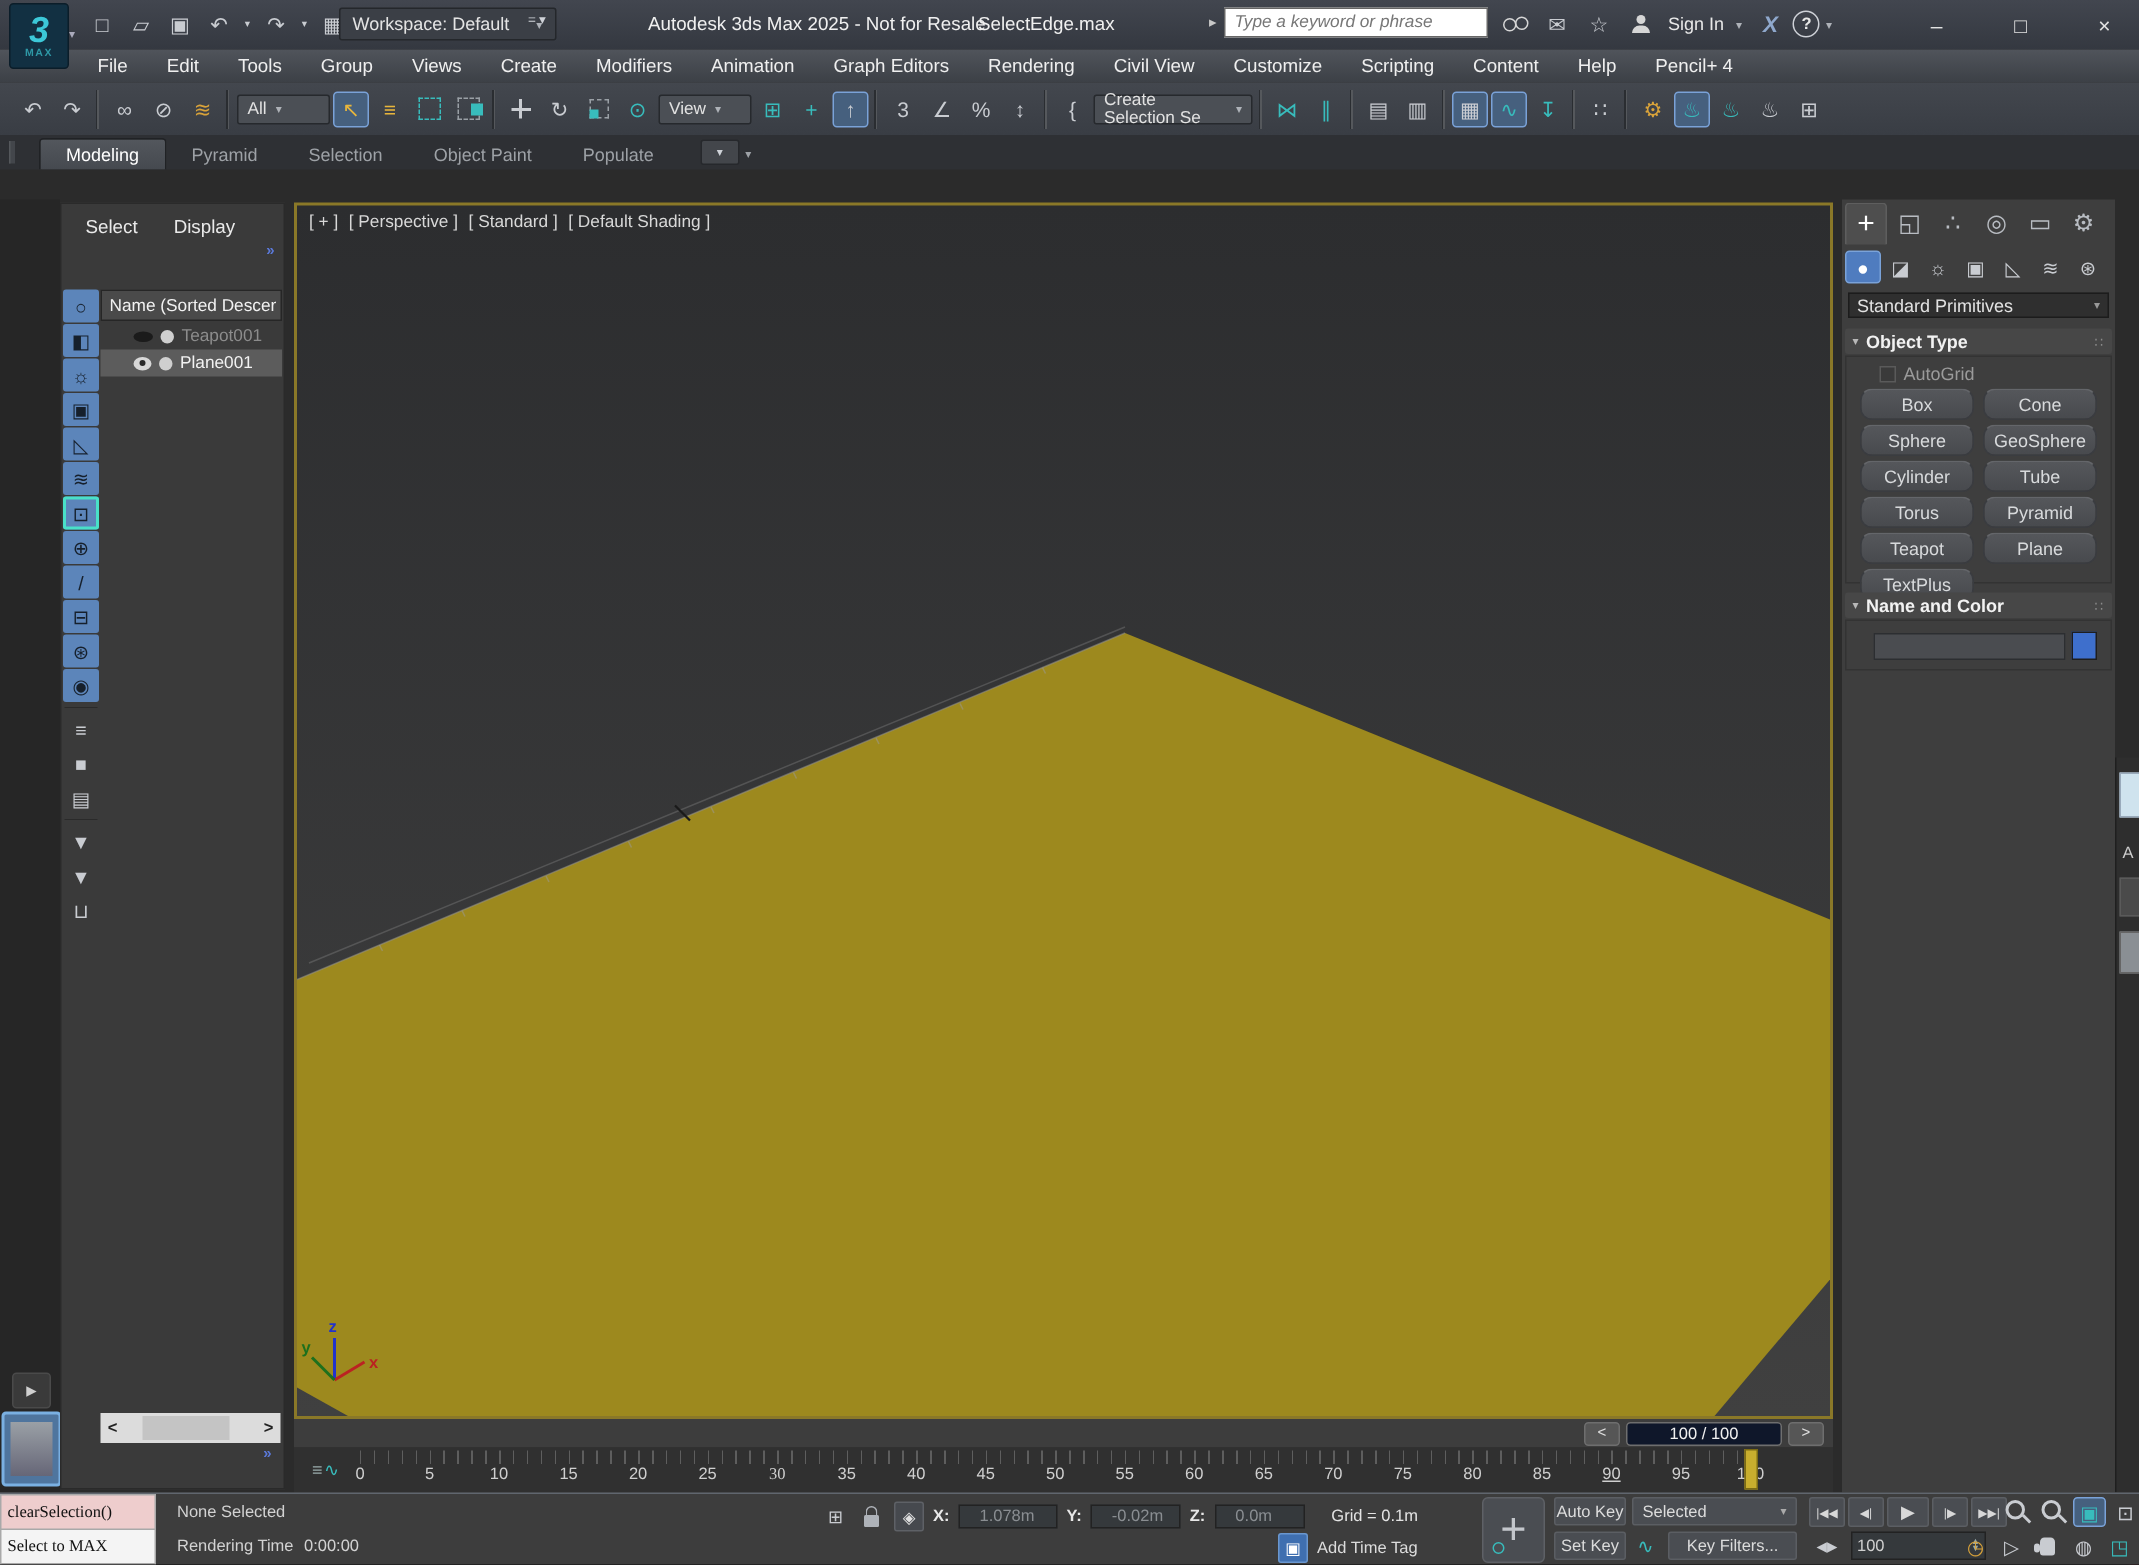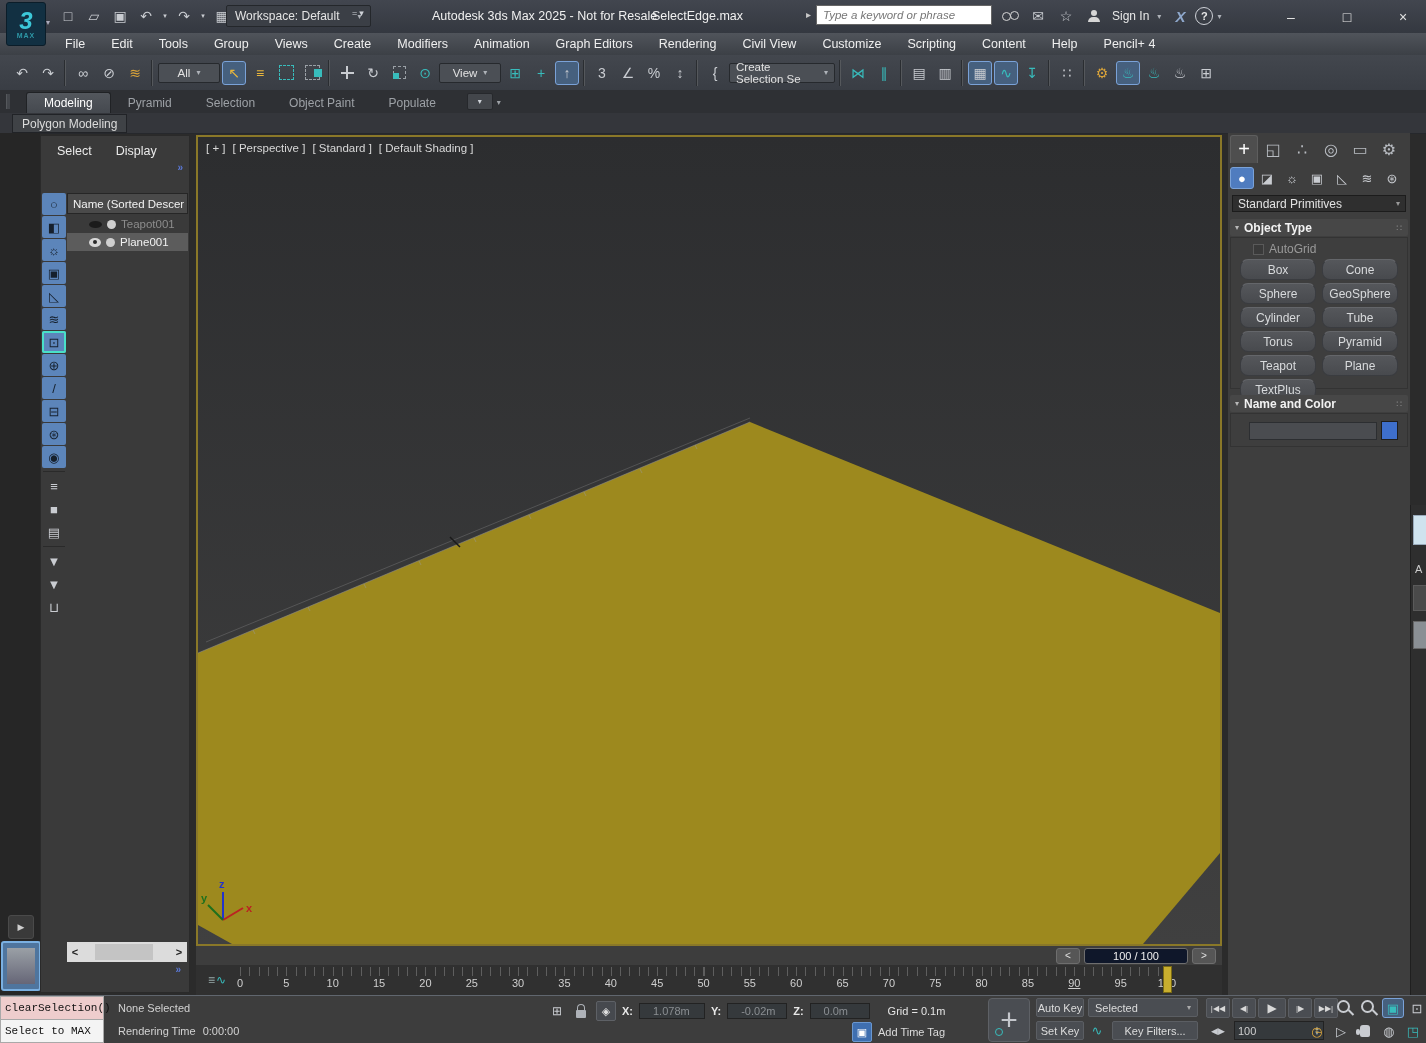--- a/index.html
+++ b/index.html
@@ -42,21 +42,21 @@
            background:linear-gradient(#43474e,#393d44);display:flex;align-items:center;padding-left:10px;box-sizing:border-box;gap:2px}
   .ic{width:24px;height:24px;display:inline-flex;align-items:center;justify-content:center;
       font-size:14px;color:#c9ccd1;border-radius:3px;flex:none;box-sizing:border-box}
   .ic.mini{width:10px;font-size:7px}
   .ic.big{width:28px;font-size:13px}
   .ic.active{background:#46607e;border:1px solid #7aa2d8}
   .cursor{color:#e8b63c}.gold{color:#d9a33a}.teal2{color:#38bcbc}.dim{color:#7c7c7c}
   .tb-sep{width:7px;height:26px;flex:none;background:
           linear-gradient(90deg,transparent 2px,#2a2d31 2px,#2a2d31 3px,#55585c 3px,#55585c 4px,transparent 4px)}
   .tb-dd{height:20px;background:#4b4f55;border:1px solid #26292d;border-radius:2px;
-         display:inline-flex;align-items:center;justify-content:center;padding:0 6px;
+         display:inline-flex;align-items:center;justify-content:flex-start;padding:0 6px;
          font-size:11.5px;color:#e2e2e2;flex:none;box-sizing:border-box}
   .tb-dd b{font-weight:normal;font-size:8px;color:#aeb2b8;margin-left:6px}
   
   .sh-dash{width:13px;height:13px;border:1.5px dashed #38bcbc;display:block}
   .sh-dashfill{width:13px;height:13px;border:1.5px dashed #9aa0a6;position:relative;display:block}
   .sh-dashfill::after{content:"";position:absolute;right:-3px;top:3px;width:8px;height:8px;background:#38bcbc}
   .sh-plus{width:13px;height:13px;position:relative;display:block}
   .sh-plus::before{content:"";position:absolute;left:0;top:5.5px;width:13px;height:2px;background:#c9ccd1}
   .sh-plus::after{content:"";position:absolute;top:0;left:5.5px;height:13px;width:2px;background:#c9ccd1}
   .sh-scale{width:11px;height:11px;border:1.5px dashed #9aa0a6;position:relative;display:block}
@@ -159,21 +159,21 @@
   .ncswatch{width:17px;height:19px;border:1px solid #1e1e1e;box-sizing:border-box}
   
   .edge{position:absolute;left:1410px;top:505px;width:16px;height:490px;background:#2e2e2e;border-left:1px solid #1f1f1f}
   .edge .wbox{position:absolute;left:2px;top:10px;width:13px;height:28px;background:#cfe3ee;border:1px solid #9ab}
   .edge .a{position:absolute;left:4px;top:58px;font-size:11px;color:#ccc}
   .edge .btn{position:absolute;left:2px;top:80px;width:13px;height:24px;background:#4a4a4a;border:1px solid #5a5a5a}
   .edge .flop{position:absolute;left:2px;top:116px;width:13px;height:26px;background:#8a8f94;border:1px solid #666}
   .maroon{position:absolute;left:1419px;top:997px;width:7px;height:46px;background:#7c2531}
   
   .statusbar{position:absolute;left:0;top:995px;width:1426px;height:48px;background:#3d3d3d;border-top:1px solid #60666e;box-sizing:border-box;font-size:11px}
-  .listener{position:absolute;left:0;top:0;width:104px;height:47px;font-family:Liberation Mono, monospace;font-size:11px;color:#111}
+  .listener{position:absolute;left:0;top:0;width:104px;height:47px;font-family:Liberation Serif, serif;font-size:11px;color:#111}
   .lrow1{position:absolute;left:0;top:0;width:104px;height:24px;background:#eecdcd;border:1px solid #a9a9a9;box-sizing:border-box;display:flex;align-items:center;padding-left:4px}
   .lrow2{position:absolute;left:0;top:24px;width:104px;height:23px;background:#f4f4f4;border:1px solid #a9a9a9;border-top:none;box-sizing:border-box;display:flex;align-items:center;padding-left:4px}
   .st-sel{position:absolute;left:118px;top:6px;color:#d2d2d2}
   .st-rt{position:absolute;left:118px;top:29px;color:#d2d2d2;display:flex;gap:7px}
   .coords{position:absolute;left:548px;top:3px;display:flex;align-items:center;gap:6px}
   .coords .lbl{font-weight:bold;color:#e8e8e8}
   .cfield{height:16px;background:#35393c;border:1px solid #222;box-sizing:border-box;display:flex;align-items:center;padding:0 13px;color:#8a8e92}
   .absbtn{width:18px;height:18px;background:#46494e;border:1px solid #5e6166;border-radius:2px;display:flex;align-items:center;justify-content:center;color:#e0e0e0;font-size:11px}
   .gridlbl{margin-left:12px;color:#e4e4e4}
   .timetag{position:absolute;left:852px;top:26px;display:flex;align-items:center;gap:6px;color:#dcdcdc}
@@ -335,23 +335,20 @@
   <div class="ribtabs" id="ribtabs">
     <span class="rib-handle"></span>
   <span class="ribtab active">Modeling</span>
       <span class="ribtab">Pyramid</span>
       <span class="ribtab">Selection</span>
       <span class="ribtab">Object Paint</span>
       <span class="ribtab">Populate</span>
       <span class="rib-min">▾</span>
       <span class="rib-min2">▾</span>
     </div>
-  <div class="ribpanel">
-    <div class="polybtn">Polygon Modeling</div>
-  </div>
 
   <div class="leftstrip">
     <div class="ls-arrow">▶</div>
     <div class="vp-tab">
         <i></i>
       </div>
   </div>
 
   <div class="explorer">
     <div class="exp-menu">
@@ -446,21 +443,21 @@
     <div class="tl-icon">≡<b>∿</b></div>
     <div class="ruler">
       <div class="ruler-ticks"></div>
       <div id="tlabels">
           <span class="ruler-label" style="left: 0%;">0</span>
           <span class="ruler-label" style="left: 5%;">5</span>
           <span class="ruler-label" style="left: 10%;">10</span>
           <span class="ruler-label" style="left: 15%;">15</span>
           <span class="ruler-label" style="left: 20%;">20</span>
           <span class="ruler-label" style="left: 25%;">25</span>
-          <span class="ruler-label" style="left: 30%;">30</span>
+          <span class="ruler-label" style="left: 30%; font-family: Liberation Serif, serif;">30</span>
           <span class="ruler-label" style="left: 35%;">35</span>
           <span class="ruler-label" style="left: 40%;">40</span>
           <span class="ruler-label" style="left: 45%;">45</span>
           <span class="ruler-label" style="left: 50%;">50</span>
           <span class="ruler-label" style="left: 55%;">55</span>
           <span class="ruler-label" style="left: 60%;">60</span>
           <span class="ruler-label" style="left: 65%;">65</span>
           <span class="ruler-label" style="left: 70%;">70</span>
           <span class="ruler-label" style="left: 75%;">75</span>
           <span class="ruler-label" style="left: 80%;">80</span>

